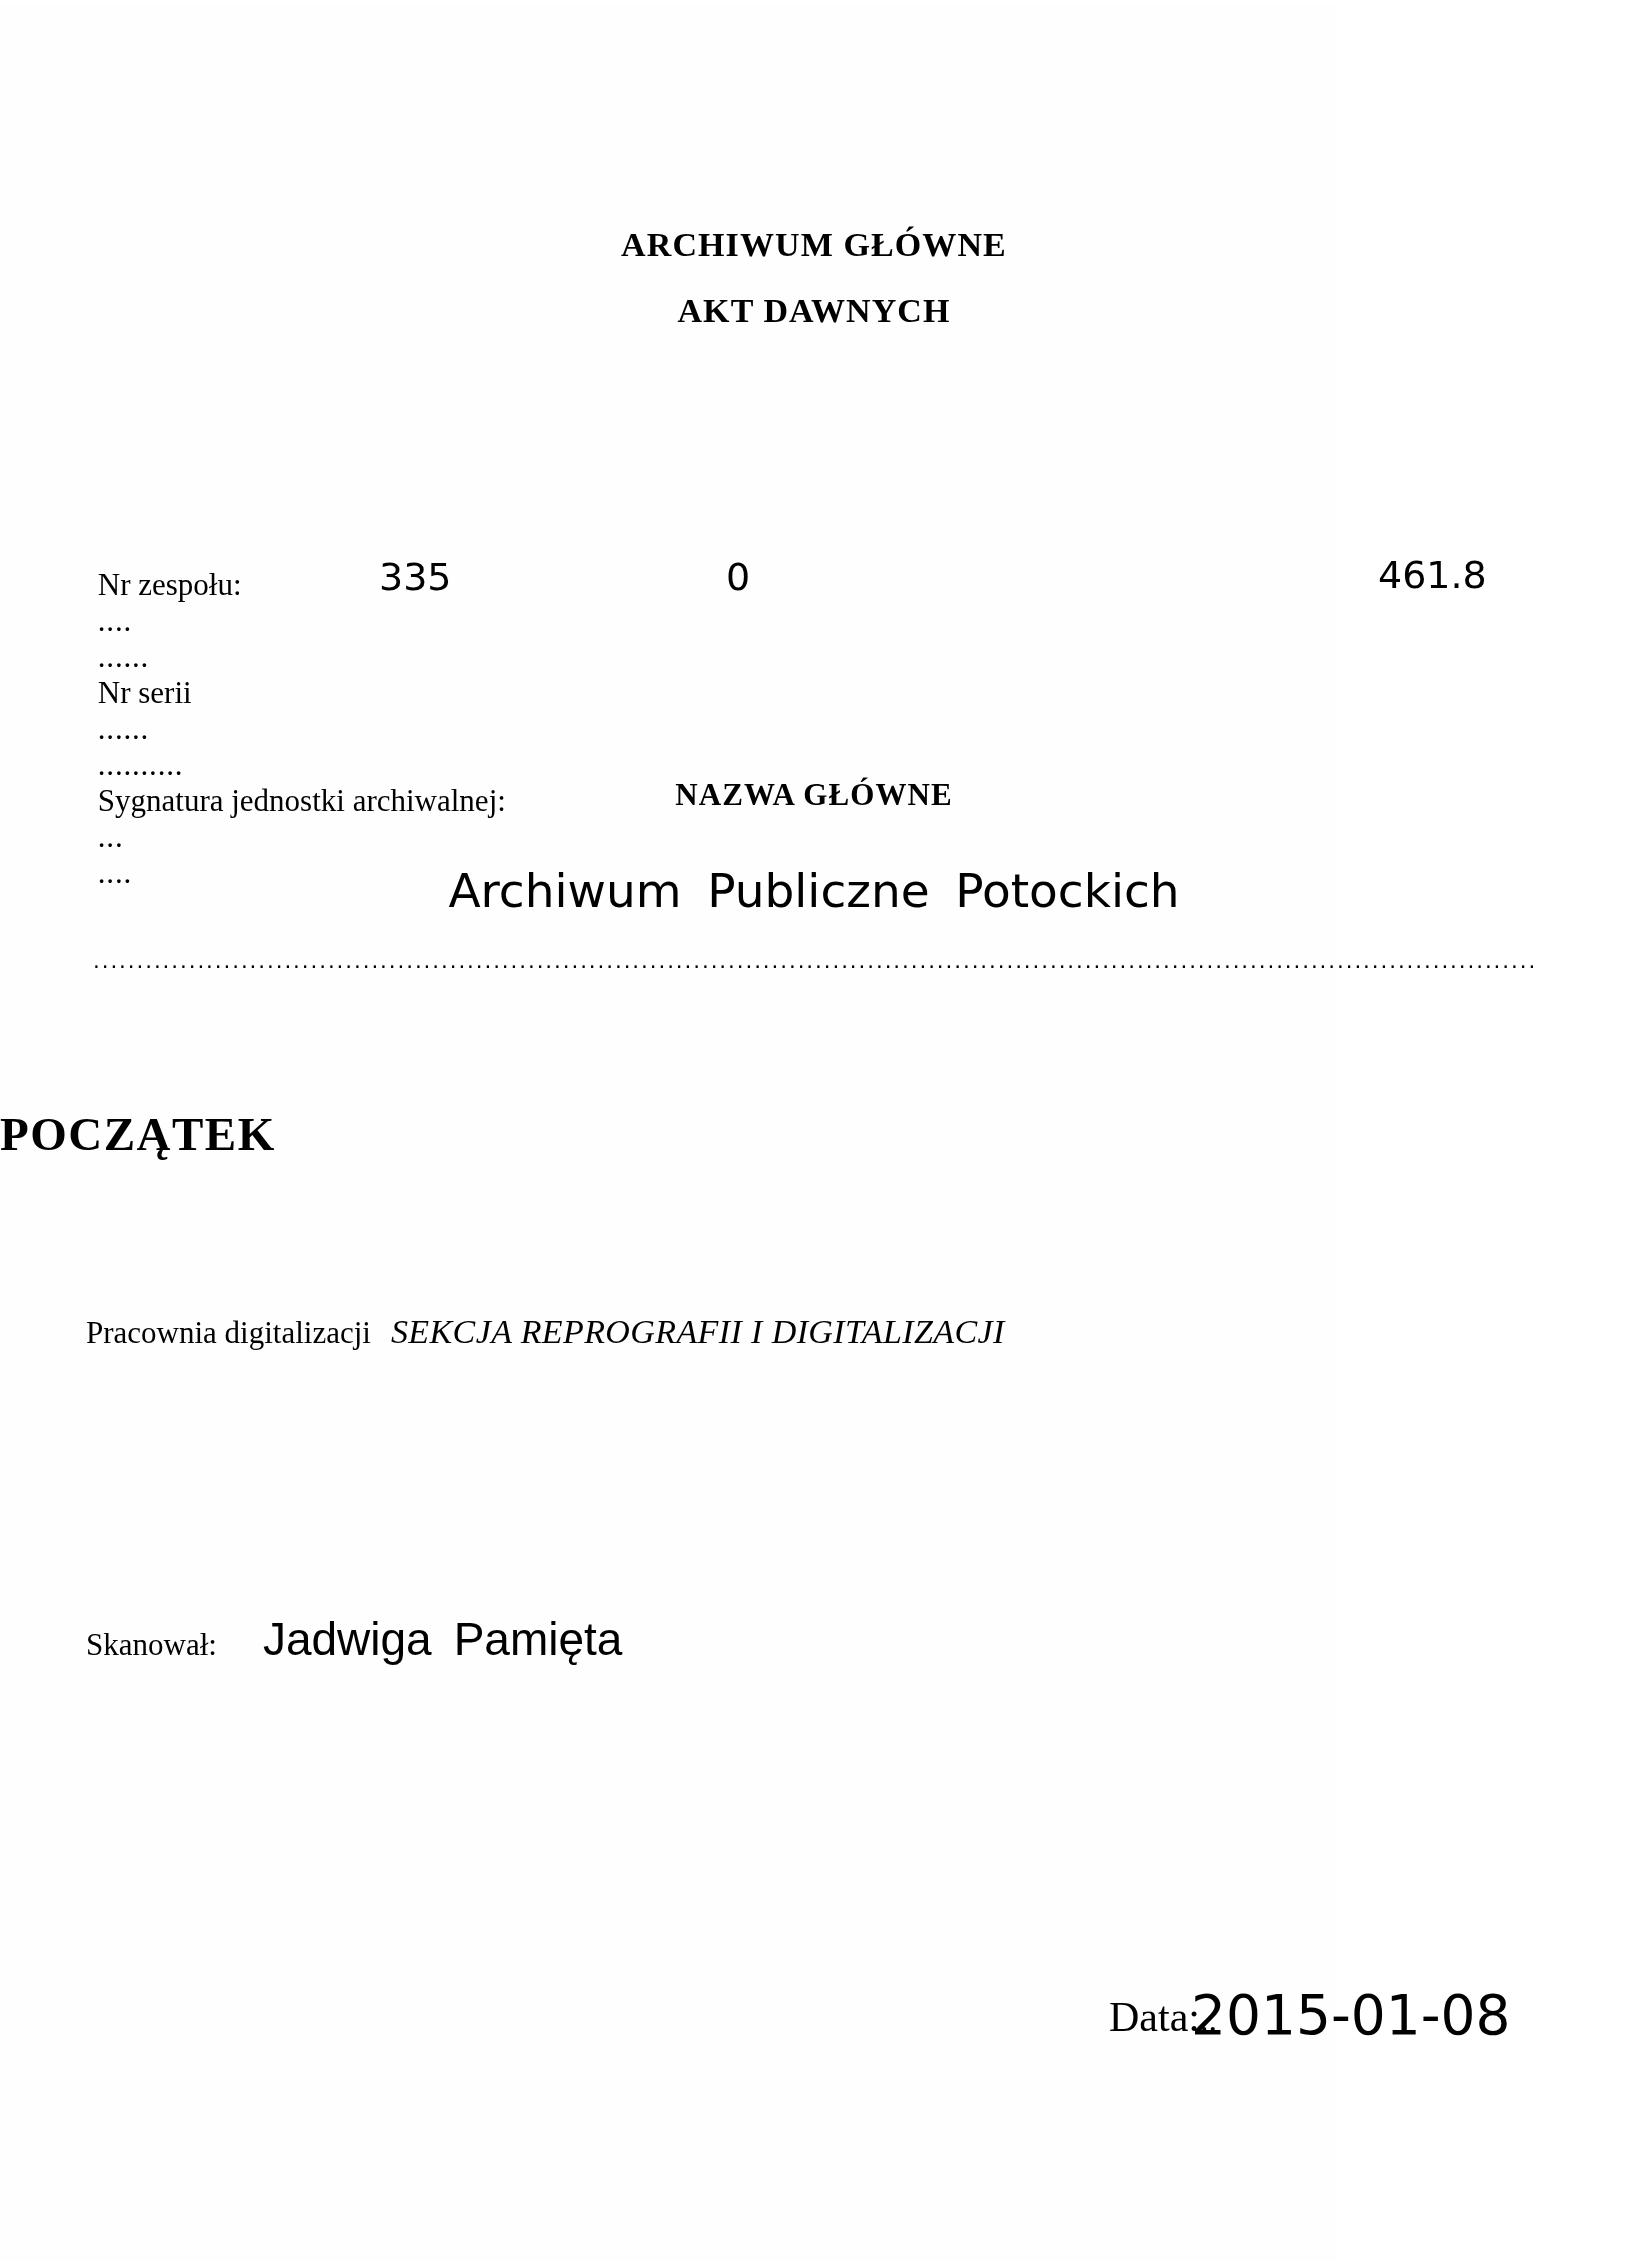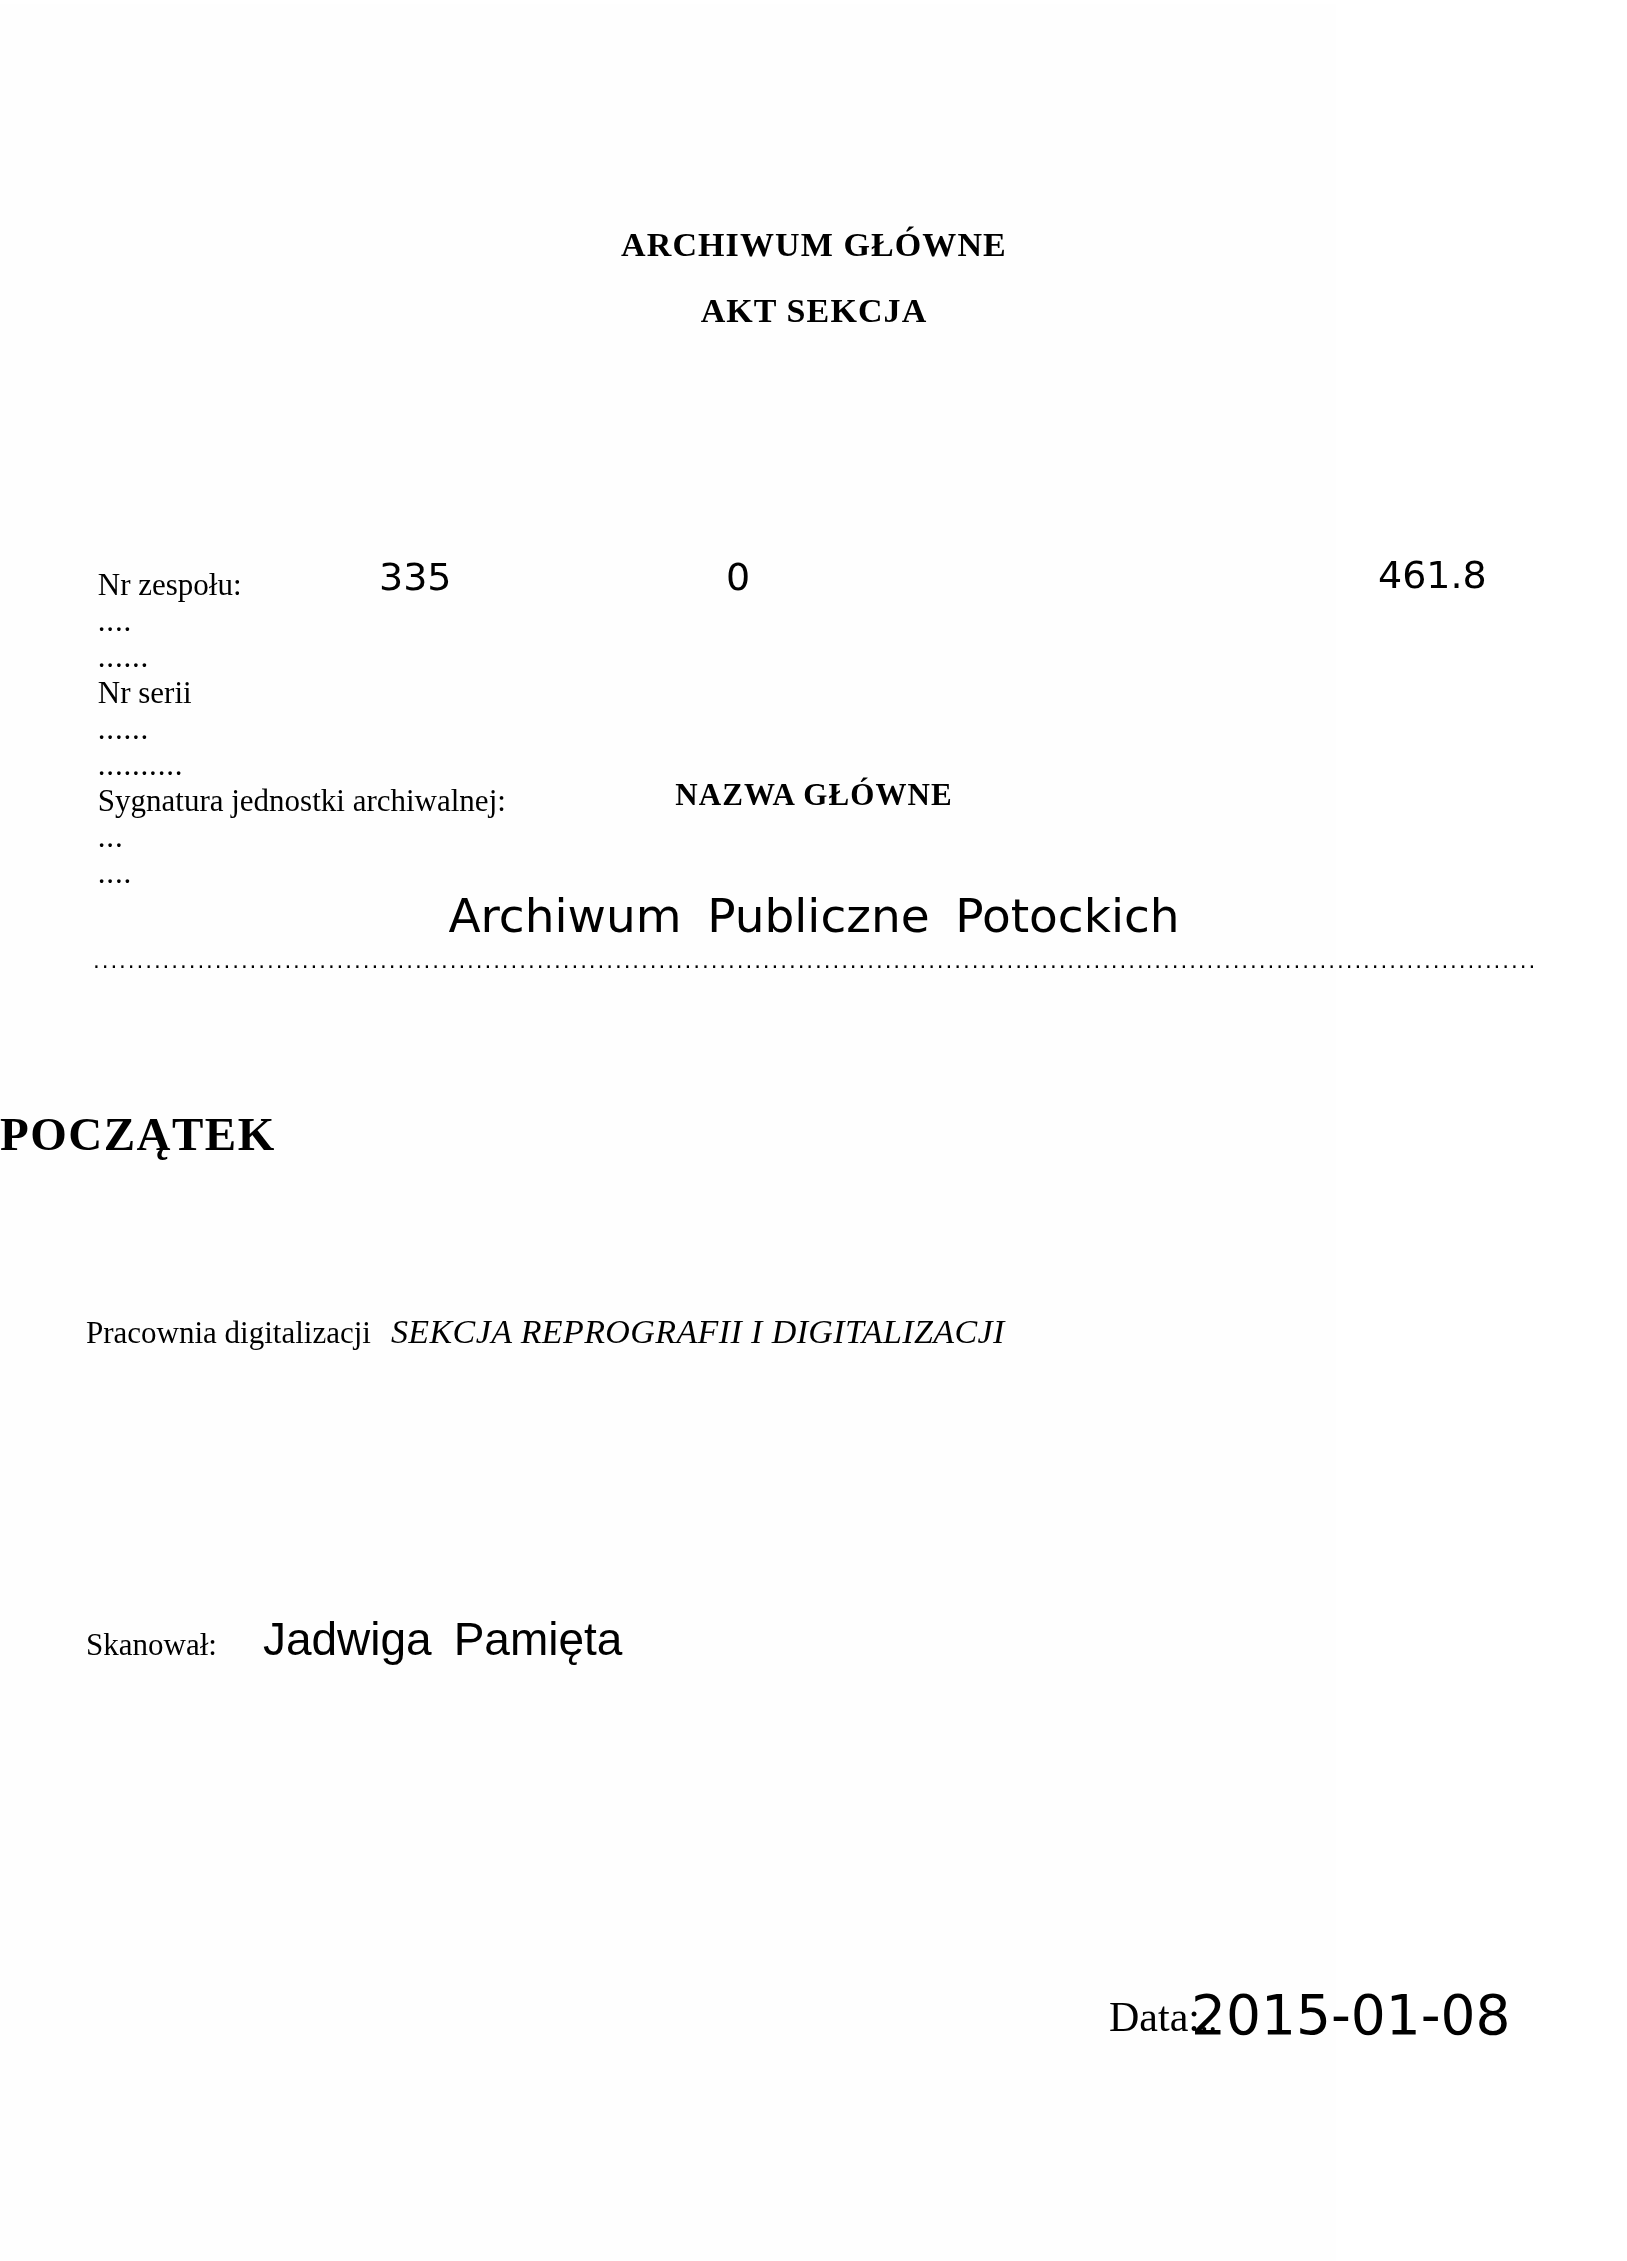--- a/index.html
+++ b/index.html
@@ -100,21 +100,20 @@
   }
   .nazwa-value {
     position: absolute;
     top: 859px;
     left: 0;
     width: 1628px;
     text-align: center;
     font-family: "DejaVu Sans", sans-serif;
     font-size: 47px;
     word-spacing: 10.7px;
-    margin-top: 25px;
   }
 
   .dot-rule {
     position: absolute;
     top: 959px;
     left: 93px;
     width: 1440px;
     height: 7.7px;
     overflow: hidden;
     font-family: "DejaVu Sans", sans-serif;
@@ -186,21 +185,21 @@
     letter-spacing: 0px;
   }
 </style>
 </head>
 <body>
 
 <div class="page">
 
   <div class="header">
     <div class="line1">ARCHIWUM GŁÓWNE</div>
-    <div class="line2">AKT SEKCJA</div>
+    <div class="line2">AKT DAWNYCH</div>
   </div>
 
   <div class="sig-row">
     <span class="sig-label">Nr zespołu:</span>
     <span class="dots">....</span>
     <span class="dots">......</span>
     <span class="sig-label" style="margin-left:13.8px">Nr serii</span>
     <span class="dots" style="margin-left:10.7px">......</span>
     <span class="dots">..........</span>
     <span class="sig-label" style="margin-left:13.8px">Sygnatura jednostki archiwalnej:</span>

